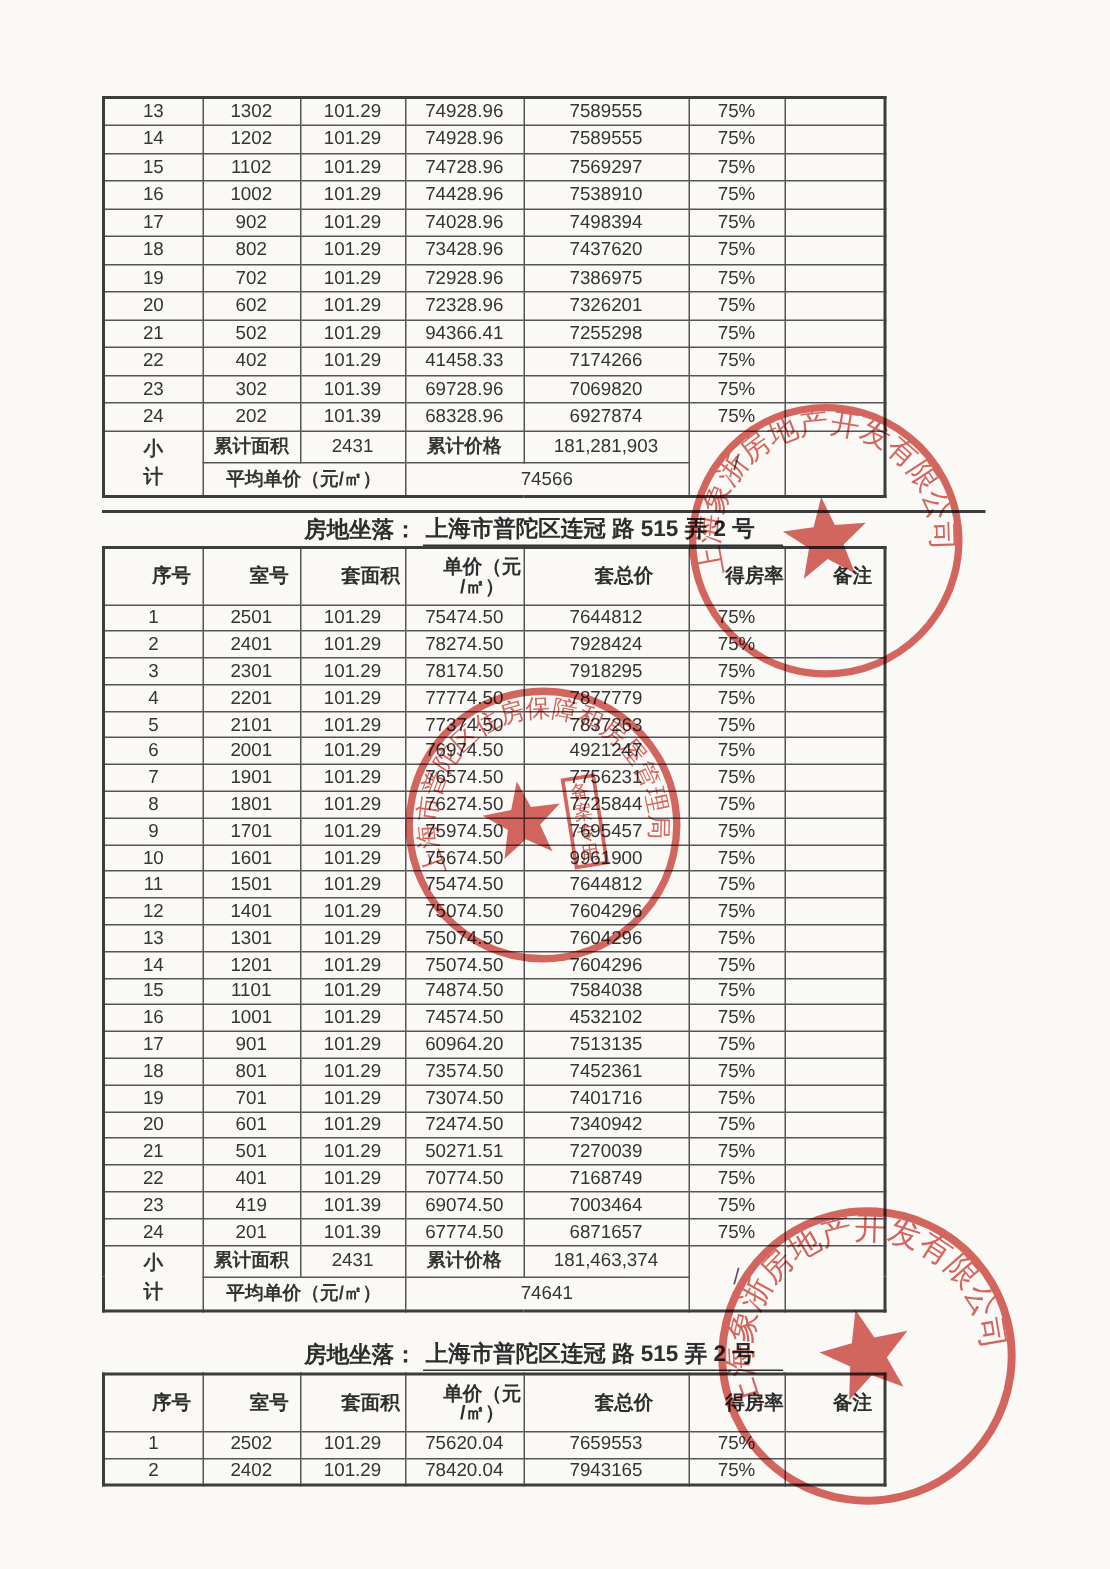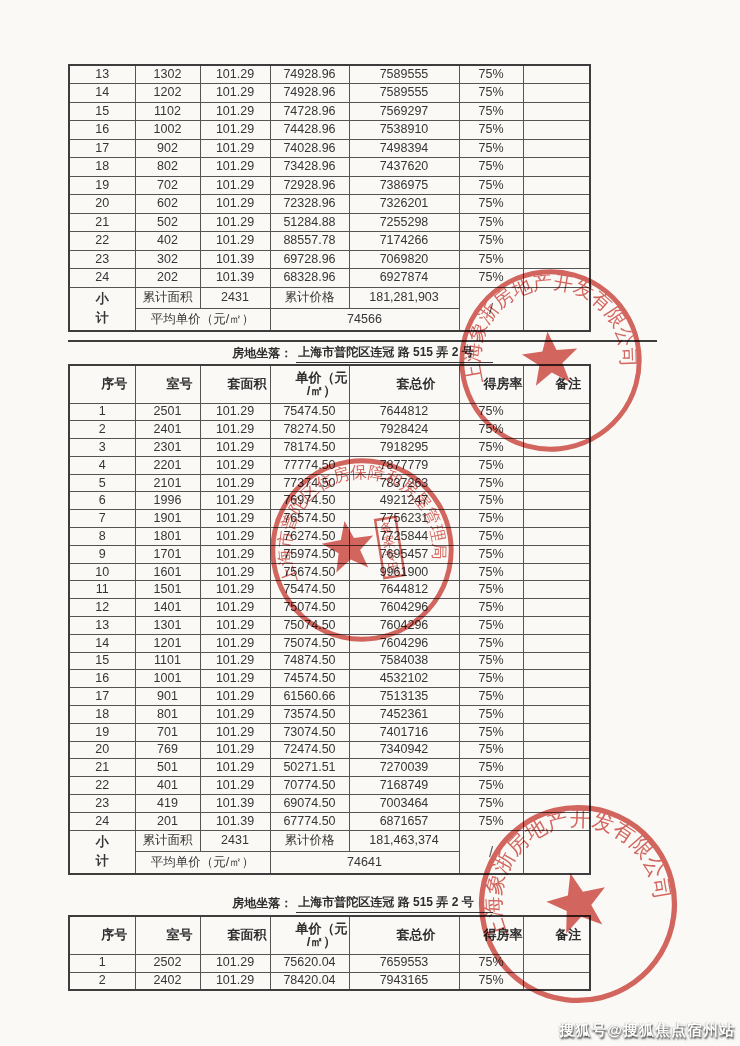--- a/index.html
+++ b/index.html
@@ -13,29 +13,29 @@
   table{border-collapse:collapse;table-layout:fixed;width:521px;border:2px solid #3d3d3d;}
   td,th{border:1px solid #555;text-align:center;vertical-align:middle;padding:0;
         font-size:12.5px;color:#353535;line-height:1.05;overflow:hidden;}
   th{font-weight:700;font-size:13px;white-space:pre-line;color:#2e2e2e;padding-left:24px;}
   thead tr{height:38px;}
   .t1 tbody.data tr{height:18.5px;}
   .t2 tbody.data tr{height:17.8px;}
   .t3 tbody.data tr{height:18px;}
   tr.sumA{height:21px;}
   tr.sumB{height:23px;}
-  .sum-lab{font-weight:400;}
+  .sum-lab{font-weight:700;}
   .stack{width:1.1em;margin:0 auto;word-break:break-all;font-weight:700;line-height:1.45;font-size:13px;font-family:Liberation Serif, serif;}
   .slash{font-size:15px;color:#5a5a5a;}
   .block{position:absolute;left:68px;width:589px;}
   #block1{top:64px;}
   #block2{top:340px;border-top:2px solid #3d3d3d;}
   #block3{top:891px;}
   .block-title{height:22px;display:flex;justify-content:center;align-items:center;
-    font-weight:700;font-size:12px;color:#2d2d2d;gap:4px;}
+    font-weight:700;font-size:15px;color:#2d2d2d;gap:4px;}
   #block3 .block-title{height:24px;}
   .addr{border-bottom:1.5px solid #333;padding:0 19px 1px 2px;}
   .stamp{position:absolute;mix-blend-mode:multiply;opacity:.82;color:#cf463f;pointer-events:none;}
   #stamp1{left:453px;top:263px;width:195px;height:195px;transform:rotate(-6deg);}
   #stamp2{left:264px;top:452px;width:196px;height:196px;transform:rotate(-9deg);}
   #stamp3{left:472px;top:798px;width:212px;height:212px;transform:rotate(-14deg);}
   .watermark{position:absolute;right:5px;bottom:6px;font-size:15px;font-weight:700;
     color:#ffffff;letter-spacing:1px;
     text-shadow:1px 2px 2px rgba(45,45,45,.9), -0.5px -0.5px 1px rgba(90,90,90,.5);}
 </style>
@@ -125,30 +125,30 @@
             <td>101.29</td>
             <td>72328.96</td>
             <td>7326201</td>
             <td>75%</td>
             <td></td>
           </tr>
           <tr>
             <td>21</td>
             <td>502</td>
             <td>101.29</td>
-            <td>51284.88</td>
+            <td>94366.41</td>
             <td>7255298</td>
             <td>75%</td>
             <td></td>
           </tr>
           <tr>
             <td>22</td>
             <td>402</td>
             <td>101.29</td>
-            <td>88557.78</td>
+            <td>41458.33</td>
             <td>7174266</td>
             <td>75%</td>
             <td></td>
           </tr>
           <tr>
             <td>23</td>
             <td>302</td>
             <td>101.39</td>
             <td>69728.96</td>
             <td>7069820</td>
@@ -253,21 +253,21 @@
             <td>5</td>
             <td>2101</td>
             <td>101.29</td>
             <td>77374.50</td>
             <td>7837263</td>
             <td>75%</td>
             <td></td>
           </tr>
           <tr>
             <td>6</td>
-            <td>1996</td>
+            <td>2001</td>
             <td>101.29</td>
             <td>76974.50</td>
             <td>4921247</td>
             <td>75%</td>
             <td></td>
           </tr>
           <tr>
             <td>7</td>
             <td>1901</td>
             <td>101.29</td>
@@ -354,21 +354,21 @@
             <td>101.29</td>
             <td>74574.50</td>
             <td>4532102</td>
             <td>75%</td>
             <td></td>
           </tr>
           <tr>
             <td>17</td>
             <td>901</td>
             <td>101.29</td>
-            <td>61560.66</td>
+            <td>60964.20</td>
             <td>7513135</td>
             <td>75%</td>
             <td></td>
           </tr>
           <tr>
             <td>18</td>
             <td>801</td>
             <td>101.29</td>
             <td>73574.50</td>
             <td>7452361</td>
@@ -379,21 +379,21 @@
             <td>19</td>
             <td>701</td>
             <td>101.29</td>
             <td>73074.50</td>
             <td>7401716</td>
             <td>75%</td>
             <td></td>
           </tr>
           <tr>
             <td>20</td>
-            <td>769</td>
+            <td>601</td>
             <td>101.29</td>
             <td>72474.50</td>
             <td>7340942</td>
             <td>75%</td>
             <td></td>
           </tr>
           <tr>
             <td>21</td>
             <td>501</td>
             <td>101.29</td>
@@ -526,14 +526,13 @@
 
   <svg class="stamp" id="stamp3" viewBox="0 0 200 200">
     <circle cx="100" cy="100" r="91" fill="none" stroke="currentColor" stroke-width="5"></circle>
     <path id="arc3" d="M 30,120 A 73,73 0 1 1 170,120" fill="none"></path>
     <text font-size="20" fill="currentColor">
       <textPath href="#arc3" startOffset="50%" text-anchor="middle" class="seal-text-1">上海象浙房地产开发有限公司</textPath>
     </text>
     <polygon fill="currentColor" points="100,70 107.3,89.9 128.5,90.7 111.9,103.9 117.6,124.3 100,112.5 82.4,124.3 88.1,103.9 71.5,90.7 92.7,89.9"></polygon>
   </svg>
 
-  <div class="watermark">搜狐号@搜狐焦点宿州站</div>
 </div>
 
 </body></html>

